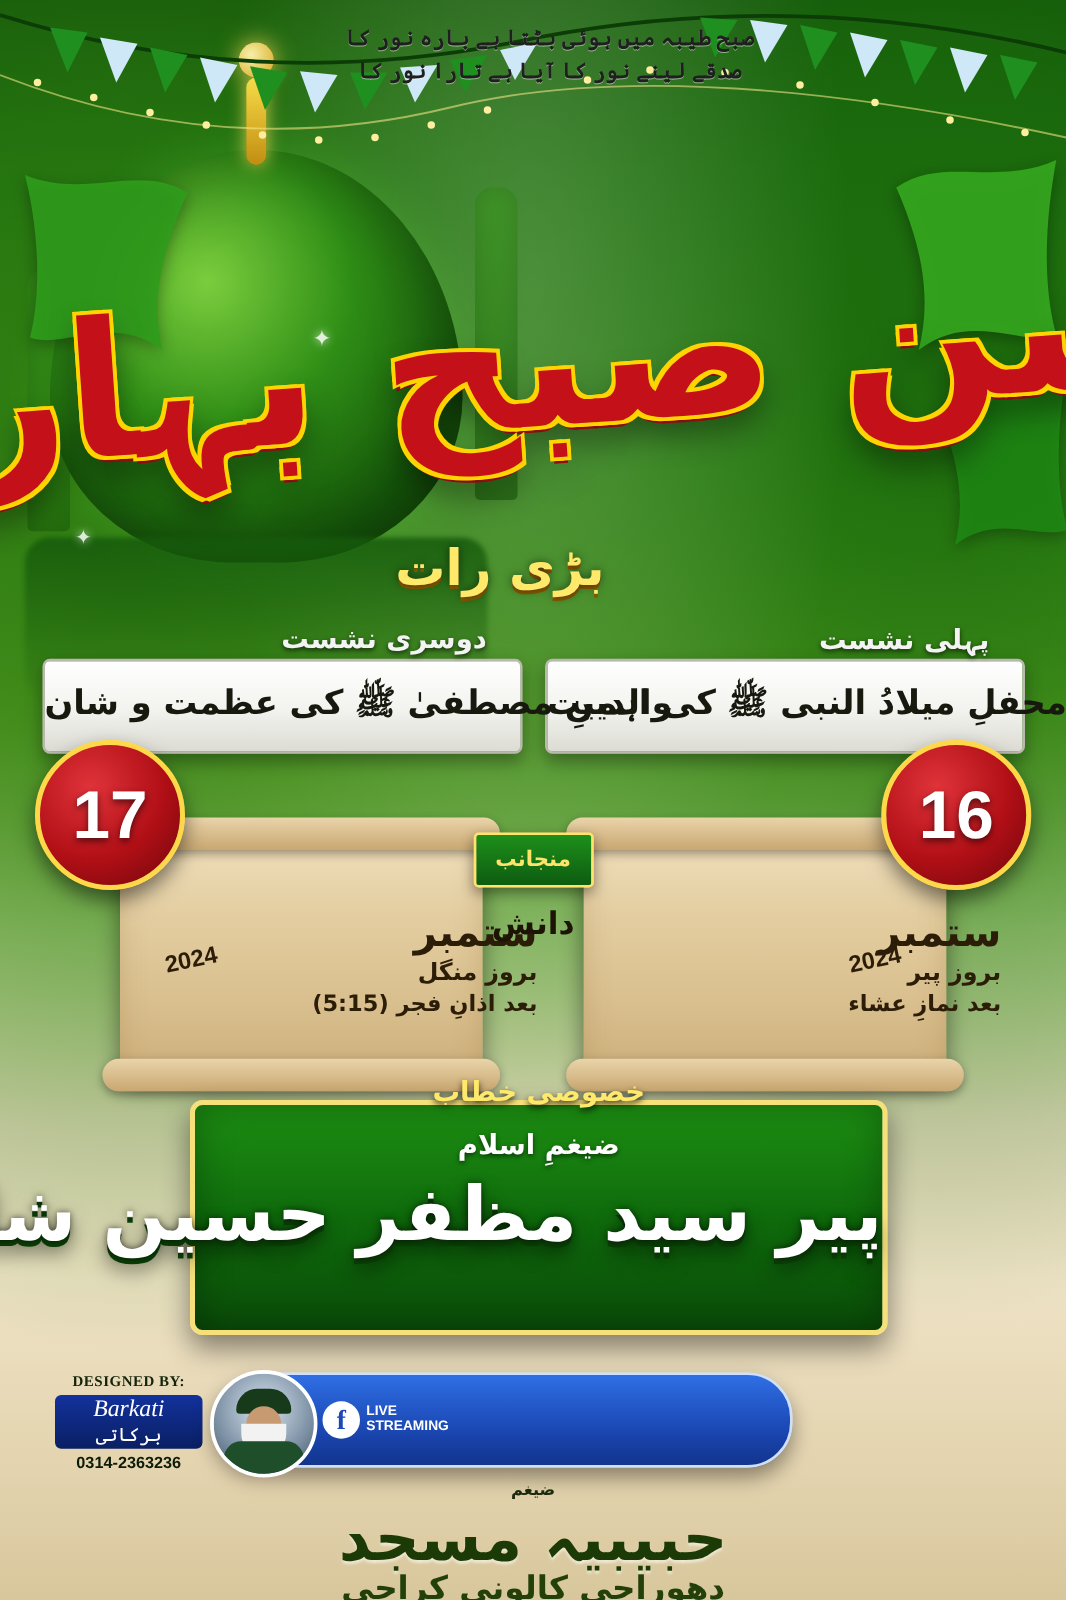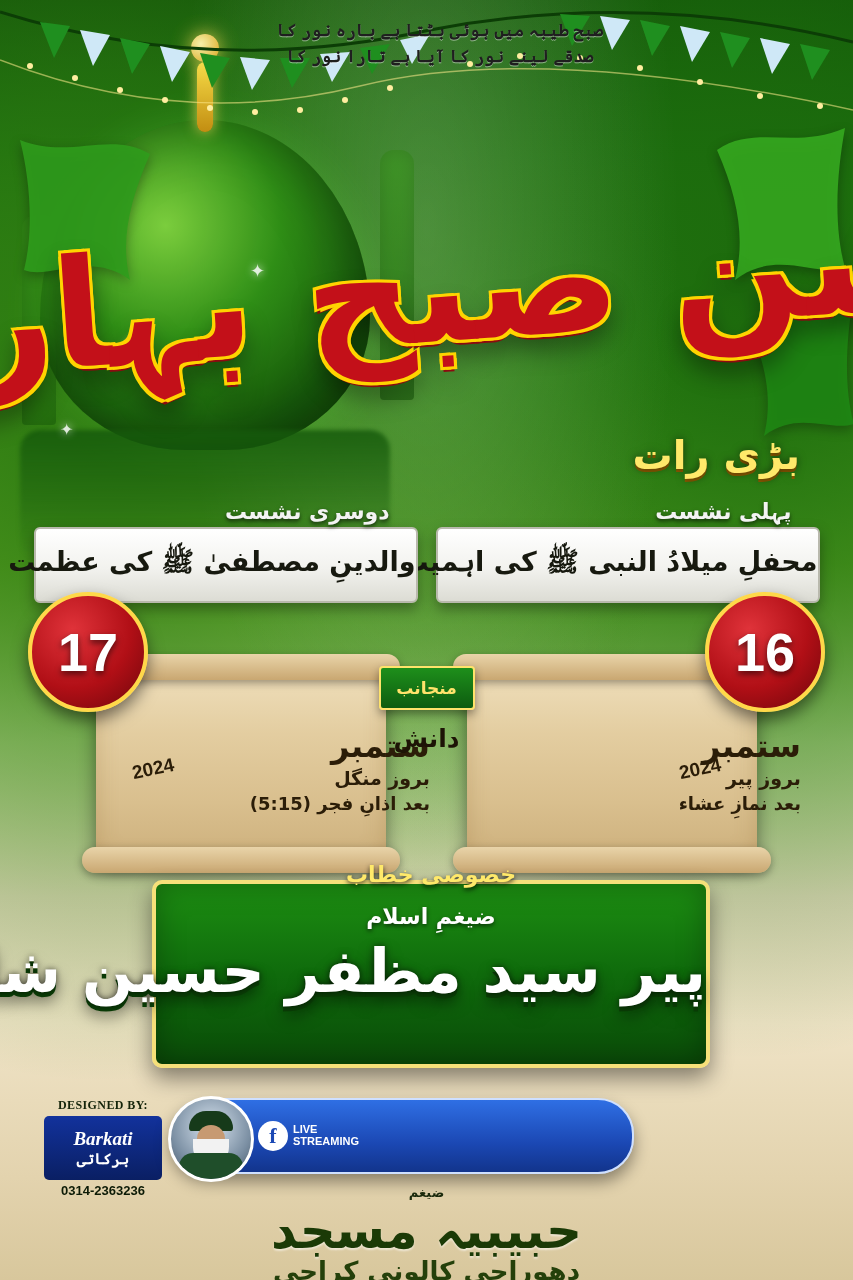--- a/index.html
+++ b/index.html
@@ -76,36 +76,36 @@
       3px 3px 0 #ffd400,
       -3px 3px 0 #ffd400,
       3px -3px 0 #ffd400,
       -3px -3px 0 #ffd400,
       0 5px 0 #8c0a10,
       0 14px 26px rgba(0,0,0,.45);
     transform:rotate(-4deg);
     white-space:nowrap;
   }
   .title-sub{
-    position:absolute;left:0;top:432px;width:800px;direction:rtl;
+    position:absolute;left:0;top:432px;width:800px;text-align:center;direction:rtl;
     font-family:"DejaVu Sans", sans-serif;
     font-size:40px;font-weight:700;color:#ffe96a;
     text-shadow:0 0 8px rgba(0,0,0,.55), 0 3px 0 #8a5a00;
   }
   
   .sessions{
     position:absolute;left:0;top:495px;width:853px;height:115px;
     display:flex;justify-content:center;gap:18px;direction:rtl;
   }
   .session{
     position:relative;width:380px;height:72px;margin-top:32px;
     background:linear-gradient(180deg,#ffffff 0%,#f2f2ee 55%,#dcdcd4 100%);
     border:2px solid #b9b9ad;border-radius:6px;
     box-shadow:0 6px 14px rgba(0,0,0,.35);
-    display:flex;align-items:center;justify-content:flex-start;
+    display:flex;align-items:center;justify-content:flex-end;
   }
   .session .s-label{
     position:absolute;top:-30px;right:26px;direction:rtl;
     font-family:"DejaVu Sans", sans-serif;font-size:22px;font-weight:700;color:#f3f3f3;
     text-shadow:0 2px 4px rgba(0,0,0,.7);
   }
   .session .s-text{
     direction:rtl;font-family:"DejaVu Sans", sans-serif;
     font-size:27px;font-weight:700;color:#17190f;white-space:nowrap;
   }
@@ -191,22 +191,22 @@
   }
   
   .designer{
     position:absolute;left:44px;top:1098px;width:118px;text-align:center;
   }
   .designer .dby{
     font-size:12px;font-weight:700;color:#14240a;letter-spacing:.4px;font-family:Liberation Serif, serif;
   }
   .designer .logo{
     margin-top:3px;background:linear-gradient(180deg,#12329c,#0a1f63);
-    border-radius:5px;padding:12px 0;color:#fff;
-    font-family:"Liberation Serif", serif;font-style:italic;font-size:19px;font-weight:700;
+    border-radius:5px;padding:1px 0;color:#fff;
+    font-family:"Liberation Serif", serif;font-style:italic;font-size:19px;font-weight:400;
   }
   .designer .logo .ar{display:block;font-size:15px;font-style:normal;}
   .designer .phone{
     margin-top:3px;font-size:13px;font-weight:700;color:#0d1b06;
   }
   
   .livebar{
     position:absolute;left:170px;top:1098px;width:460px;height:72px;
     background:linear-gradient(180deg,#2f6fe4 0%,#1b48b4 60%,#12348c 100%);
     border-radius:36px;border:2px solid #cfe0ff;

